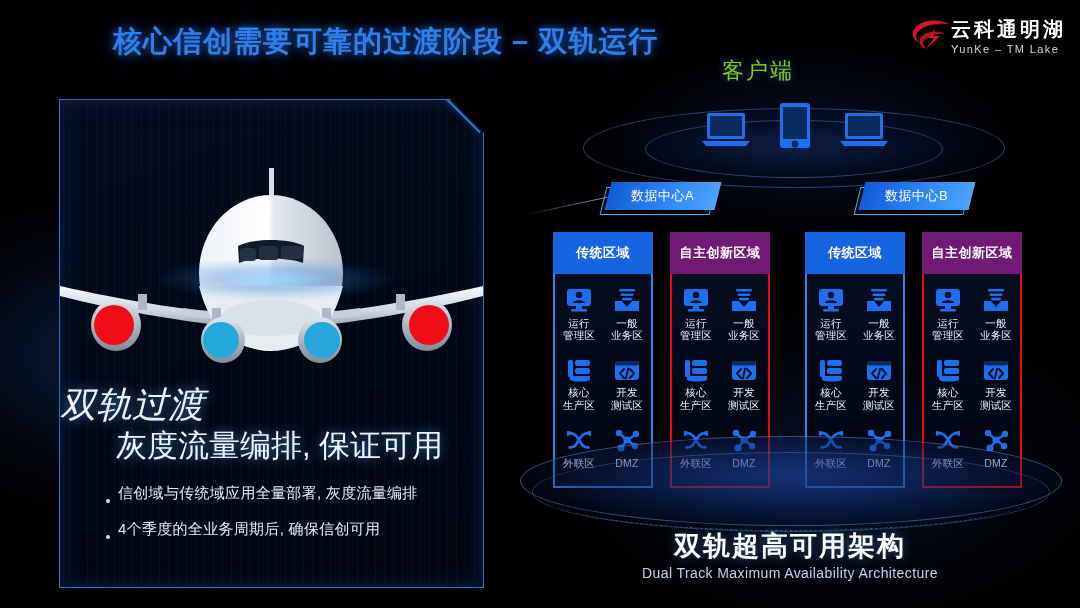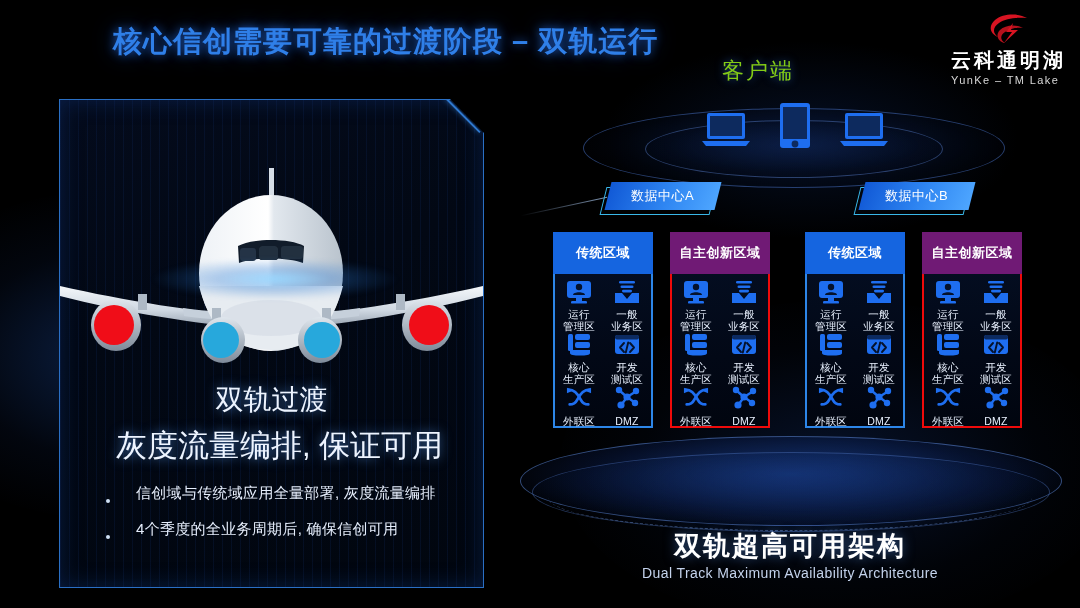--- a/index.html
+++ b/index.html
@@ -12,21 +12,21 @@
     background:radial-gradient(ellipse at center,rgba(20,56,120,.55) 0%,rgba(9,24,56,.25) 45%,rgba(0,0,0,0) 72%);}
   .glow-right{left:560px;top:300px;width:560px;height:330px;
     background:radial-gradient(ellipse at center,rgba(16,44,104,.40) 0%,rgba(6,18,44,.18) 50%,rgba(0,0,0,0) 74%);}
   .glow-top{left:600px;top:40px;width:420px;height:200px;
     background:radial-gradient(ellipse at center,rgba(10,32,78,.45) 0%,rgba(0,0,0,0) 70%);}
 
   
   .title{position:absolute;left:113px;top:22px;font-size:29px;font-weight:700;letter-spacing:1px;
     color:#2f7fe8;text-shadow:0 0 10px rgba(40,110,230,.75),0 0 22px rgba(30,90,200,.45);white-space:nowrap;}
 
-  .logo{position:absolute;right:14px;top:12px;display:flex;align-items:center;flex-direction:column;}
+  .logo{position:absolute;right:14px;top:18px;display:flex;align-items:center;}
   .logo-mark{width:40px;height:38px;flex:0 0 auto;}
   .logo-txt{display:flex;flex-direction:column;line-height:1;}
   .logo-cn{font-size:20px;font-weight:700;color:#ffffff;letter-spacing:3px;}
   .logo-en{font-size:11px;color:#d8d8d8;letter-spacing:1.4px;margin-top:5px;}
 
   
   .panel{position:absolute;left:59px;top:99px;width:423px;height:487px;
     background:linear-gradient(160deg,#040b1c 0%,#020814 40%,#01060f 100%);
     border:1px solid #2a6fc4;
     clip-path:polygon(0 0, calc(100% - 34px) 0, 100% 34px, 100% 100%, 0 100%);
@@ -35,26 +35,26 @@
     background:repeating-linear-gradient(90deg,rgba(18,48,110,.20) 0px,rgba(18,48,110,.20) 1px,rgba(0,0,0,0) 1px,rgba(0,0,0,0) 9px);}
   .panel-chamfer{position:absolute;right:-1px;top:-1px;width:36px;height:36px;pointer-events:none;}
   .panel-chamfer:after{content:"";position:absolute;left:-2px;top:-2px;width:49px;height:1.6px;
     background:#2f78cd;transform:rotate(45deg);transform-origin:left top;box-shadow:0 0 5px rgba(47,120,205,.8);}
 
   .plane-wrap{position:absolute;left:0;top:68px;width:423px;height:205px;}
   .plane-glow{position:absolute;left:90px;top:158px;width:250px;height:42px;
     background:radial-gradient(ellipse at center,rgba(140,210,255,.85) 0%,rgba(40,120,210,.35) 32%,rgba(0,0,0,0) 70%);
     filter:blur(2px);}
 
-  .panel-h1{position:absolute;left:0;right:0;top:281px;text-align:center;font-size:28px;font-weight:400;
-    color:#edf4ff;text-shadow:0 0 12px rgba(90,160,255,.7);}
+  .panel-h1{position:absolute;left:0;right:0;top:281px;font-size:36px;font-weight:400;
+    color:#edf4ff;text-shadow:0 0 12px rgba(90,160,255,.7);font-style:italic;}
   .panel-h2{position:absolute;left:16px;right:0;top:325px;text-align:center;font-size:31px;font-weight:400;
     color:#edf4ff;text-shadow:0 0 12px rgba(90,160,255,.7);}
   .bullets{position:absolute;left:46px;top:384px;width:360px;}
-  .bullet{display:flex;align-items:flex-end;gap:26px;margin-bottom:17px;}
+  .bullet{display:flex;align-items:flex-end;gap:8px;margin-bottom:17px;}
   .bullet-dot{flex:0 0 auto;width:4px;height:4px;border-radius:50%;background:#cfe0f5;margin-top:9px;}
   .bullet-tx{font-size:15px;color:#e6eefc;line-height:1.25;letter-spacing:.3px;}
 
   .client-label{position:absolute;left:722px;top:56px;font-size:22px;color:#84cc16;letter-spacing:2px;
     text-shadow:0 0 8px rgba(50,120,230,.6);}
 
   .disc{position:absolute;border-radius:50%;border:1px solid rgba(70,110,190,.55);
     background:radial-gradient(ellipse at 50% 45%,rgba(14,34,78,.55) 0%,rgba(4,12,32,.25) 60%,rgba(0,0,0,0) 80%);}
   .disc-outer{left:583px;top:108px;width:420px;height:78px;}
   .disc-inner{left:645px;top:120px;width:296px;height:56px;border-color:rgba(90,130,210,.45);}
@@ -71,21 +71,21 @@
     transform:skewX(-14deg);}
   .dc-txt{font-size:13px;color:#fff;transform:skewX(14deg);white-space:nowrap;letter-spacing:.5px;}
 
   .link-line{position:absolute;background:linear-gradient(to right,rgba(150,180,230,0),rgba(170,200,240,.75));height:1px;}
 
   
   .zone{position:absolute;top:232px;width:100px;height:240px;box-sizing:border-box;}
   .z1{left:553px;} .z2{left:670px;} .z3{left:805px;} .z4{left:922px;}
   .zone-head{height:42px;display:flex;align-items:center;justify-content:center;
     font-size:13px;font-weight:700;color:#fff;letter-spacing:.5px;}
-  .zone-body{height:154px;box-sizing:border-box;border:2px solid;border-top:none;
+  .zone-body{height:214px;box-sizing:border-box;border:2px solid;border-top:none;
     background:linear-gradient(180deg,#040d20 0%,#020816 55%,#01050f 100%);
     display:flex;flex-direction:column;justify-content:space-around;padding:6px 0 8px;}
   .zone.trad .zone-head{background:#1565e0;}
   .zone.trad .zone-body{border-color:#2d86e8;}
   .zone.innov .zone-head{background:#701a75;}
   .zone.innov .zone-head .zone-head-tx{color:#fff;}
   .zone.innov .zone-body{border-color:#ef0a0a;}
 
   .zrow{display:flex;justify-content:space-around;align-items:flex-start;}
   .zcell{width:48px;display:flex;flex-direction:column;align-items:center;gap:4px;}

